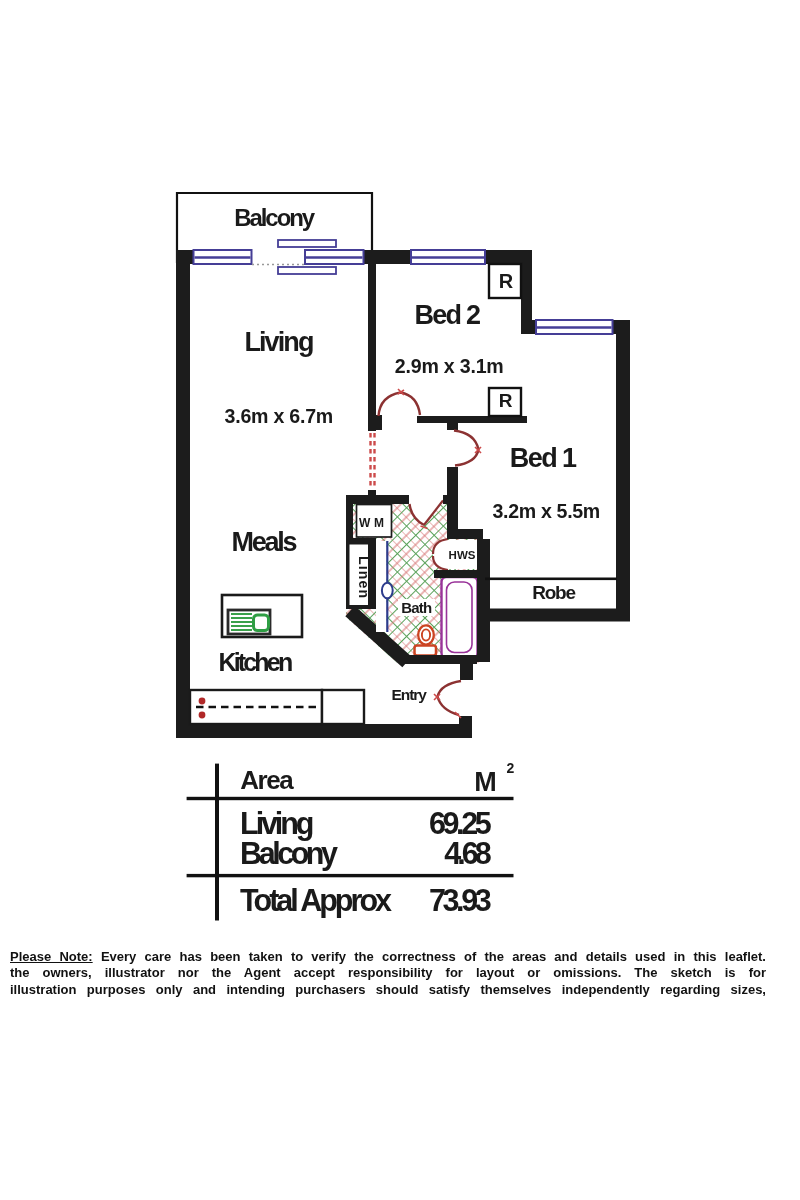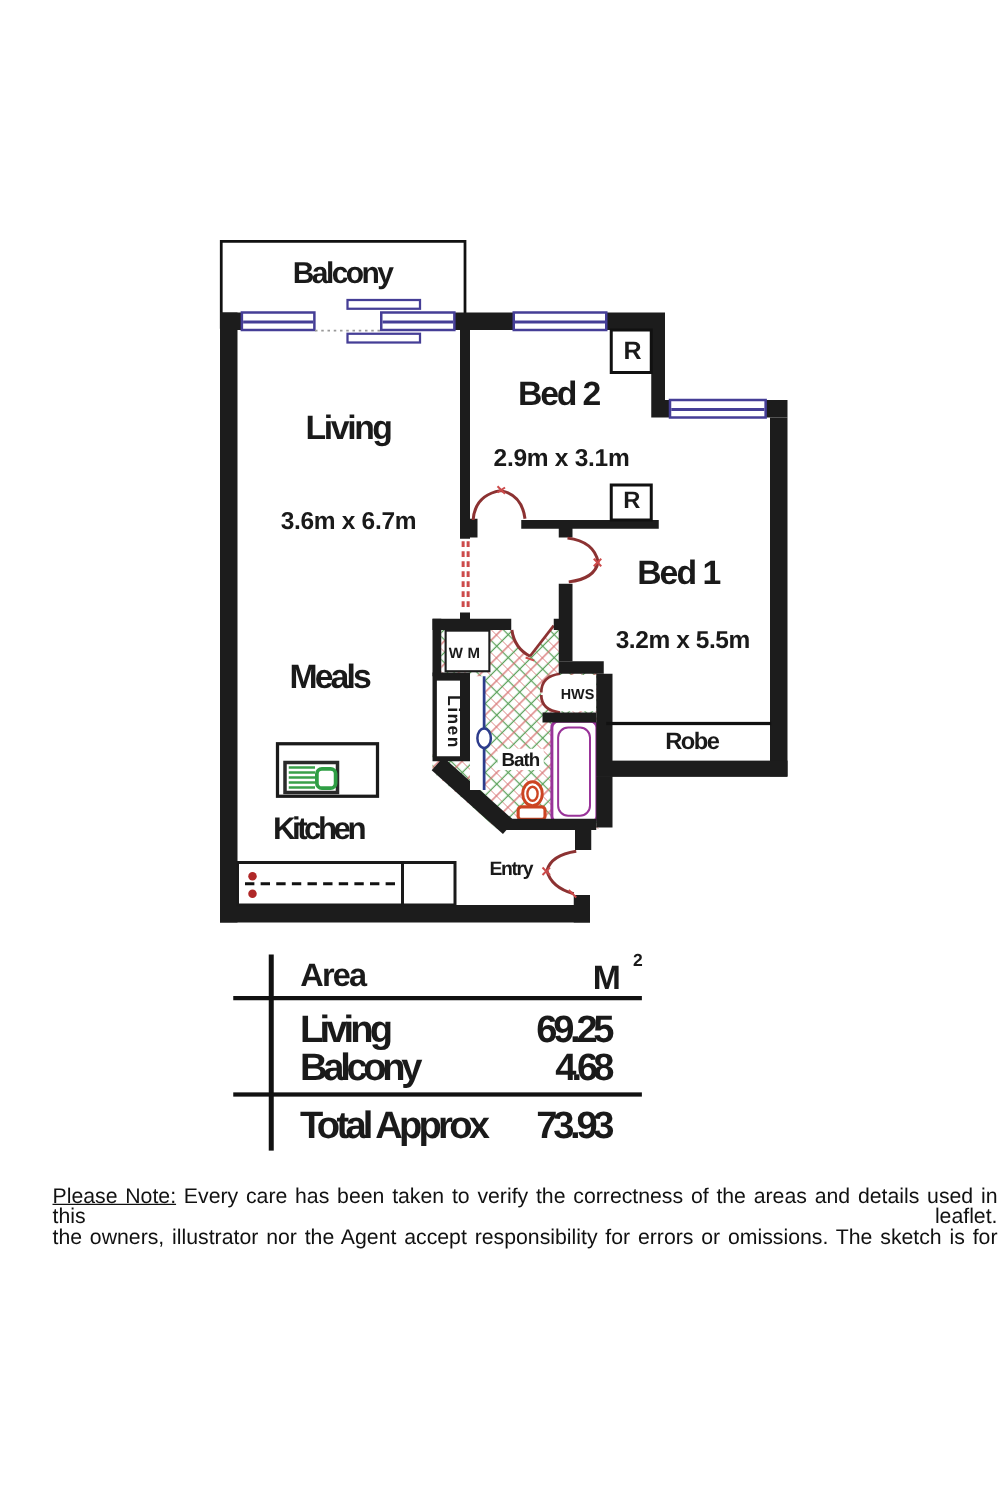--- a/index.html
+++ b/index.html
@@ -1,18 +1,18 @@
 <!DOCTYPE html>
 <html><head>
 <meta charset="utf-8">
 <style>
 html,body{margin:0;padding:0;background:#fff;width:800px;height:1200px;overflow:hidden;}
 body{font-family:"Liberation Sans",sans-serif;}
 #plan{position:absolute;left:0;top:0;}
-#note{position:absolute;left:42px;top:949px;width:756px;font-weight:normal;font-size:17px;line-height:16.35px;color:#111;}
+#note{position:absolute;left:10px;top:949px;width:756px;font-weight:bold;font-size:13px;line-height:16.35px;color:#111;}
 #note div{text-align:justify;text-align-last:justify;}
 #note .un{text-decoration:underline;}
 </style>
 </head>
 <body>
 <svg id="plan" width="800" height="1200" xmlns="http://www.w3.org/2000/svg">
 <defs>
 <pattern id="hatch1" width="13" height="13" patternUnits="userSpaceOnUse" patternTransform="rotate(45)">
 <line x1="0" y1="0" x2="13" y2="0" stroke="#d66e6e" stroke-width="1"></line>
 <line x1="0" y1="6.5" x2="13" y2="6.5" stroke="#5ba25b" stroke-width="1"></line>
@@ -179,14 +179,15 @@
 <text x="491.6" y="833.7" font-size="30.5" textLength="62.5" text-anchor="end">69.25</text>
 <text x="240.1" y="864" font-size="30.5" textLength="97.9">Balcony</text>
 <text x="491.6" y="864" font-size="30.5" textLength="47.3" text-anchor="end">4.68</text>
 <text x="240.1" y="910.7" font-size="30.5" textLength="151.9">Total Approx</text>
 <text x="491.6" y="910.7" font-size="30.5" textLength="62.5" text-anchor="end">73.93</text>
 </g>
 </g>
   </svg>
 <div id="note">
 <div><span class="un">Please Note:</span> Every care has  been  taken to verify  the correctness of the areas and   details used in  this leaflet.</div>
-<div>the  owners,  illustrator  nor  the  Agent   accept  responsibility  for  errors  or  omissions.  The  sketch  is   for</div>
+<div>the  owners,  illustrator  nor  the  Agent   accept  responsibility  for  layout  or  omissions.  The  sketch  is   for</div>
+<div>illustration purposes only and intending purchasers should satisfy themselves independently  regarding sizes,</div>
 </div>
 
 </body></html>

